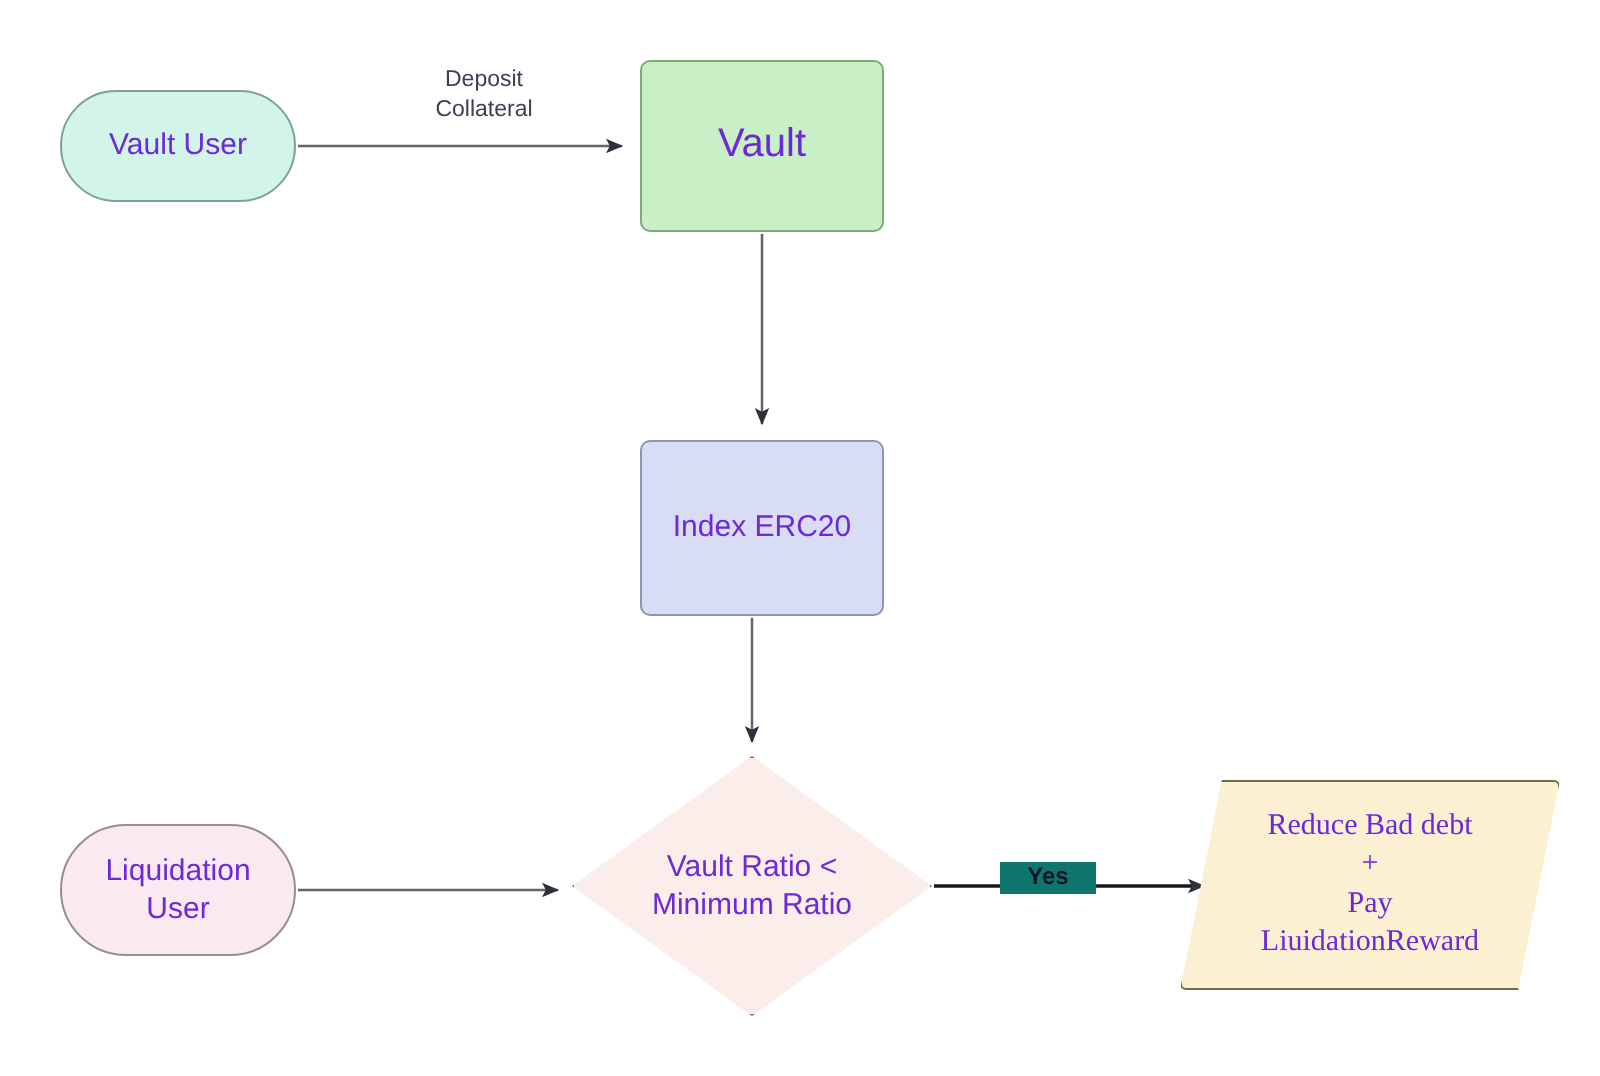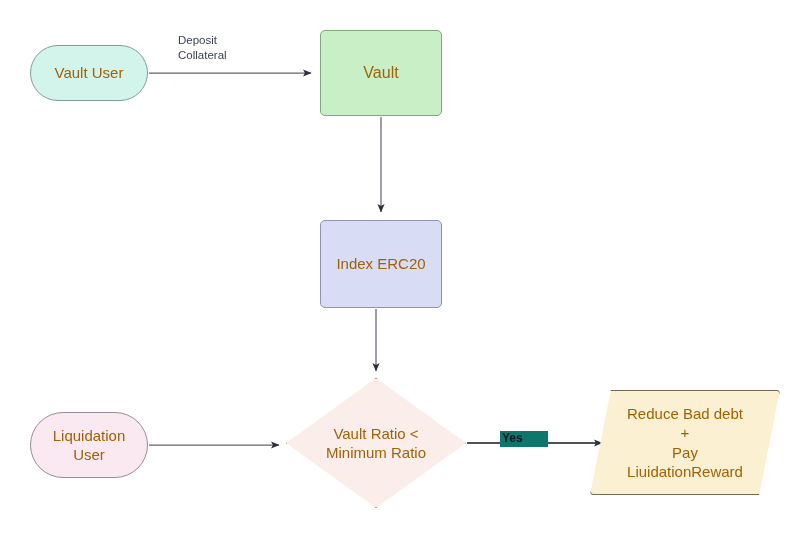--- a/index.html
+++ b/index.html
@@ -19,39 +19,39 @@
     overflow: hidden;
   }
   .node {
     position: absolute;
     box-sizing: border-box;
     display: flex;
     align-items: center;
     justify-content: center;
     text-align: center;
     line-height: 1.28;
-    color: #a16207;
+    color: #6d28d9;
   }
   
   #node-vault-user {
     left: 30px; top: 45px;
     width: 118px; height: 56px;
     background: #d2f4ea;
     border: 1.3px solid #7f9f9c;
     border-radius: 28px;
     font-size: 15px;
   }
   
   #node-vault {
     left: 320px; top: 30px;
     width: 122px; height: 86px;
     background: #c9efc6;
     border: 1.3px solid #7ea97b;
     border-radius: 5px;
-    font-size: 16px;
+    font-size: 20px;
   }
   
   #node-index-erc20 {
     left: 320px; top: 220px;
     width: 122px; height: 88px;
     background: #d8dcf4;
     border: 1.3px solid #8f93b8;
     border-radius: 5px;
     font-size: 15px;
   }
@@ -96,27 +96,28 @@
     border: 1.3px solid #6f6a52;
     box-sizing: border-box;
     border-radius: 3px;
     clip-path: polygon(11% 0%, 100% 0%, 89% 100%, 0% 100%);
   }
   #node-action .para-label {
     position: relative;
     z-index: 2;
     width: 160px;
     line-height: 1.3;
+    font-family: Liberation Serif, serif;
   }
   
   .edge-label {
     position: absolute;
     font-size: 11.5px;
     color: #3c4252;
-    text-align: left;
+    text-align: center;
     line-height: 1.3;
     white-space: pre-line;
   }
   #label-deposit-collateral {
     left: 178px; top: 33px;
     width: 128px;
   }
   #label-mint-index-token {
     left: 330px; top: 157px;
     width: 230px;

